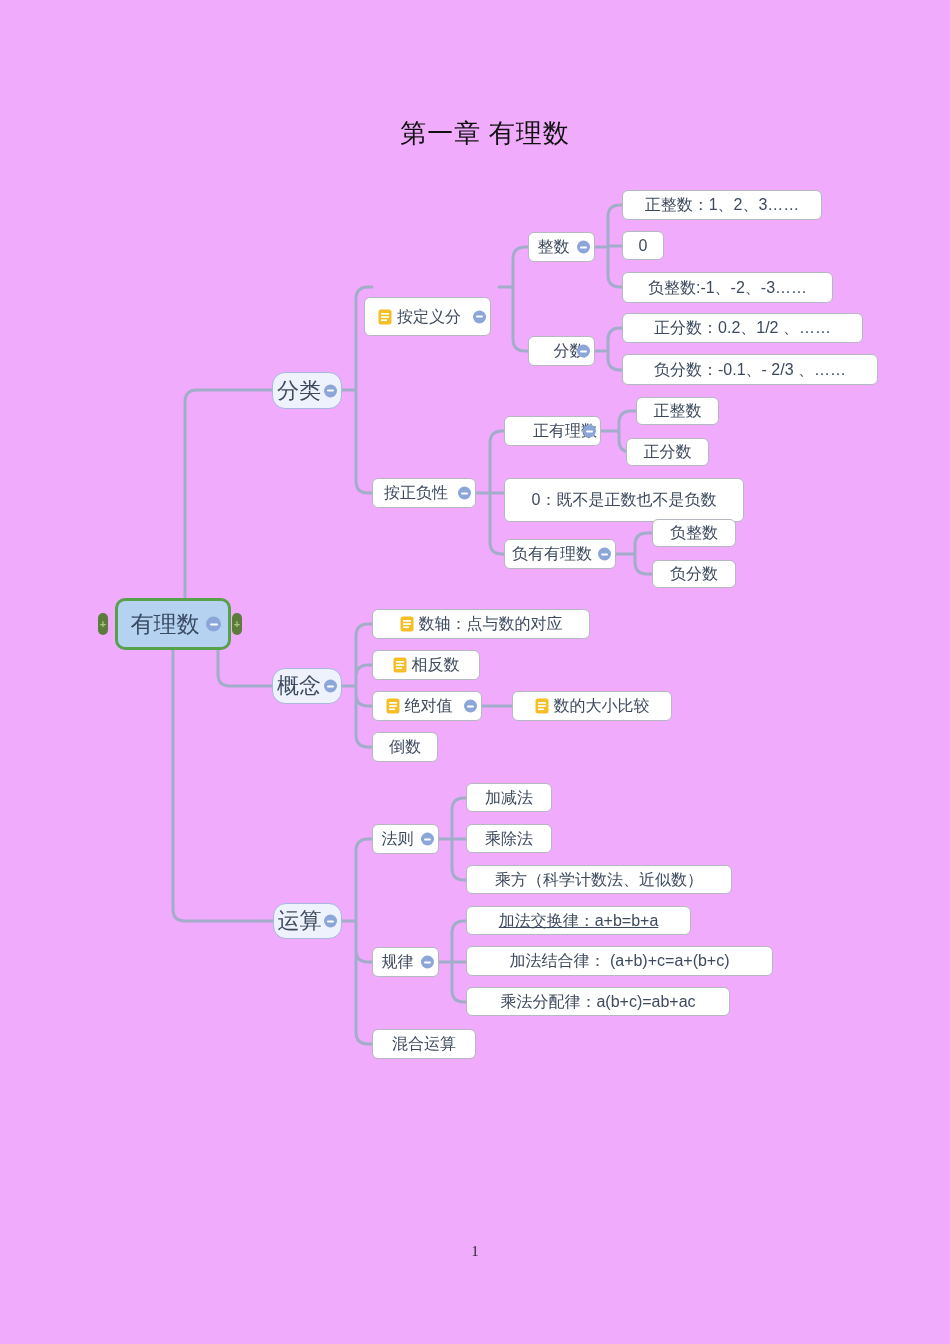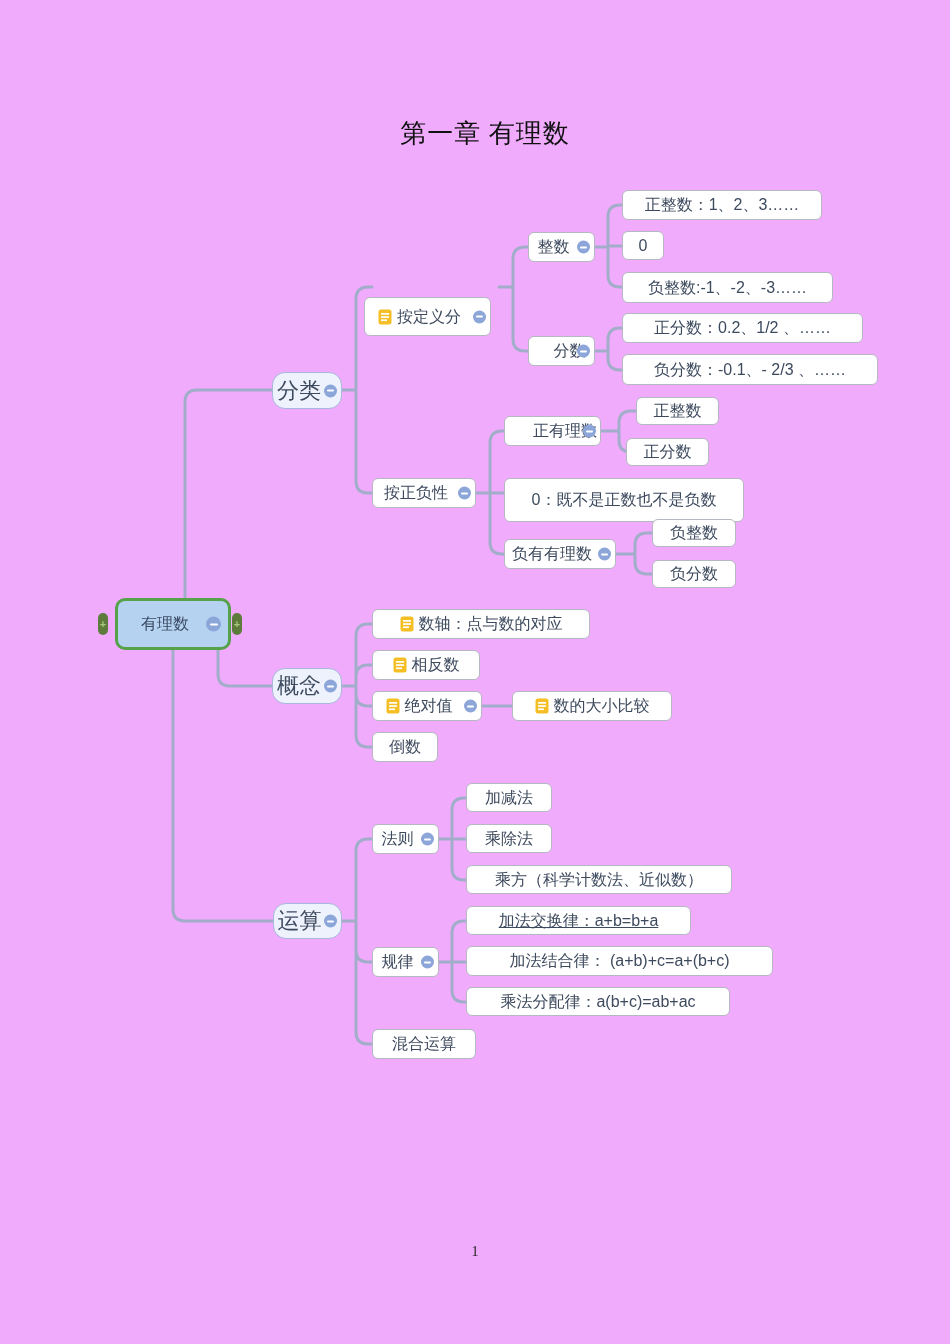--- a/index.html
+++ b/index.html
@@ -23,21 +23,21 @@
     display:flex;align-items:center;justify-content:center;gap:6px;
     background:#ffffff;border:1.5px solid #b4b8c0;border-radius:6px;
     font-size:16px;color:#3d4a5e;white-space:nowrap;line-height:1;
     z-index:2;
   }
   .node.branch{
     background:#edf2fc;border:1.8px solid #a8b7db;border-radius:13px;font-size:22px;
   }
   .node.root{
     background:#b5d3f1;border:3px solid #57a14a;border-radius:10px;
-    font-size:16px;color:#3b4a63;
+    font-size:23px;color:#3b4a63;
   }
   .has-collapse{padding-right:16px;}
   .collapse{
     position:absolute;right:4px;top:50%;transform:translateY(-50%);
     width:13px;height:13px;border-radius:50%;background:#8ca6d9;
   }
   .collapse::after{
     content:"";position:absolute;left:3px;top:5.5px;width:7px;height:2px;
     background:#ffffff;border-radius:1px;
   }

